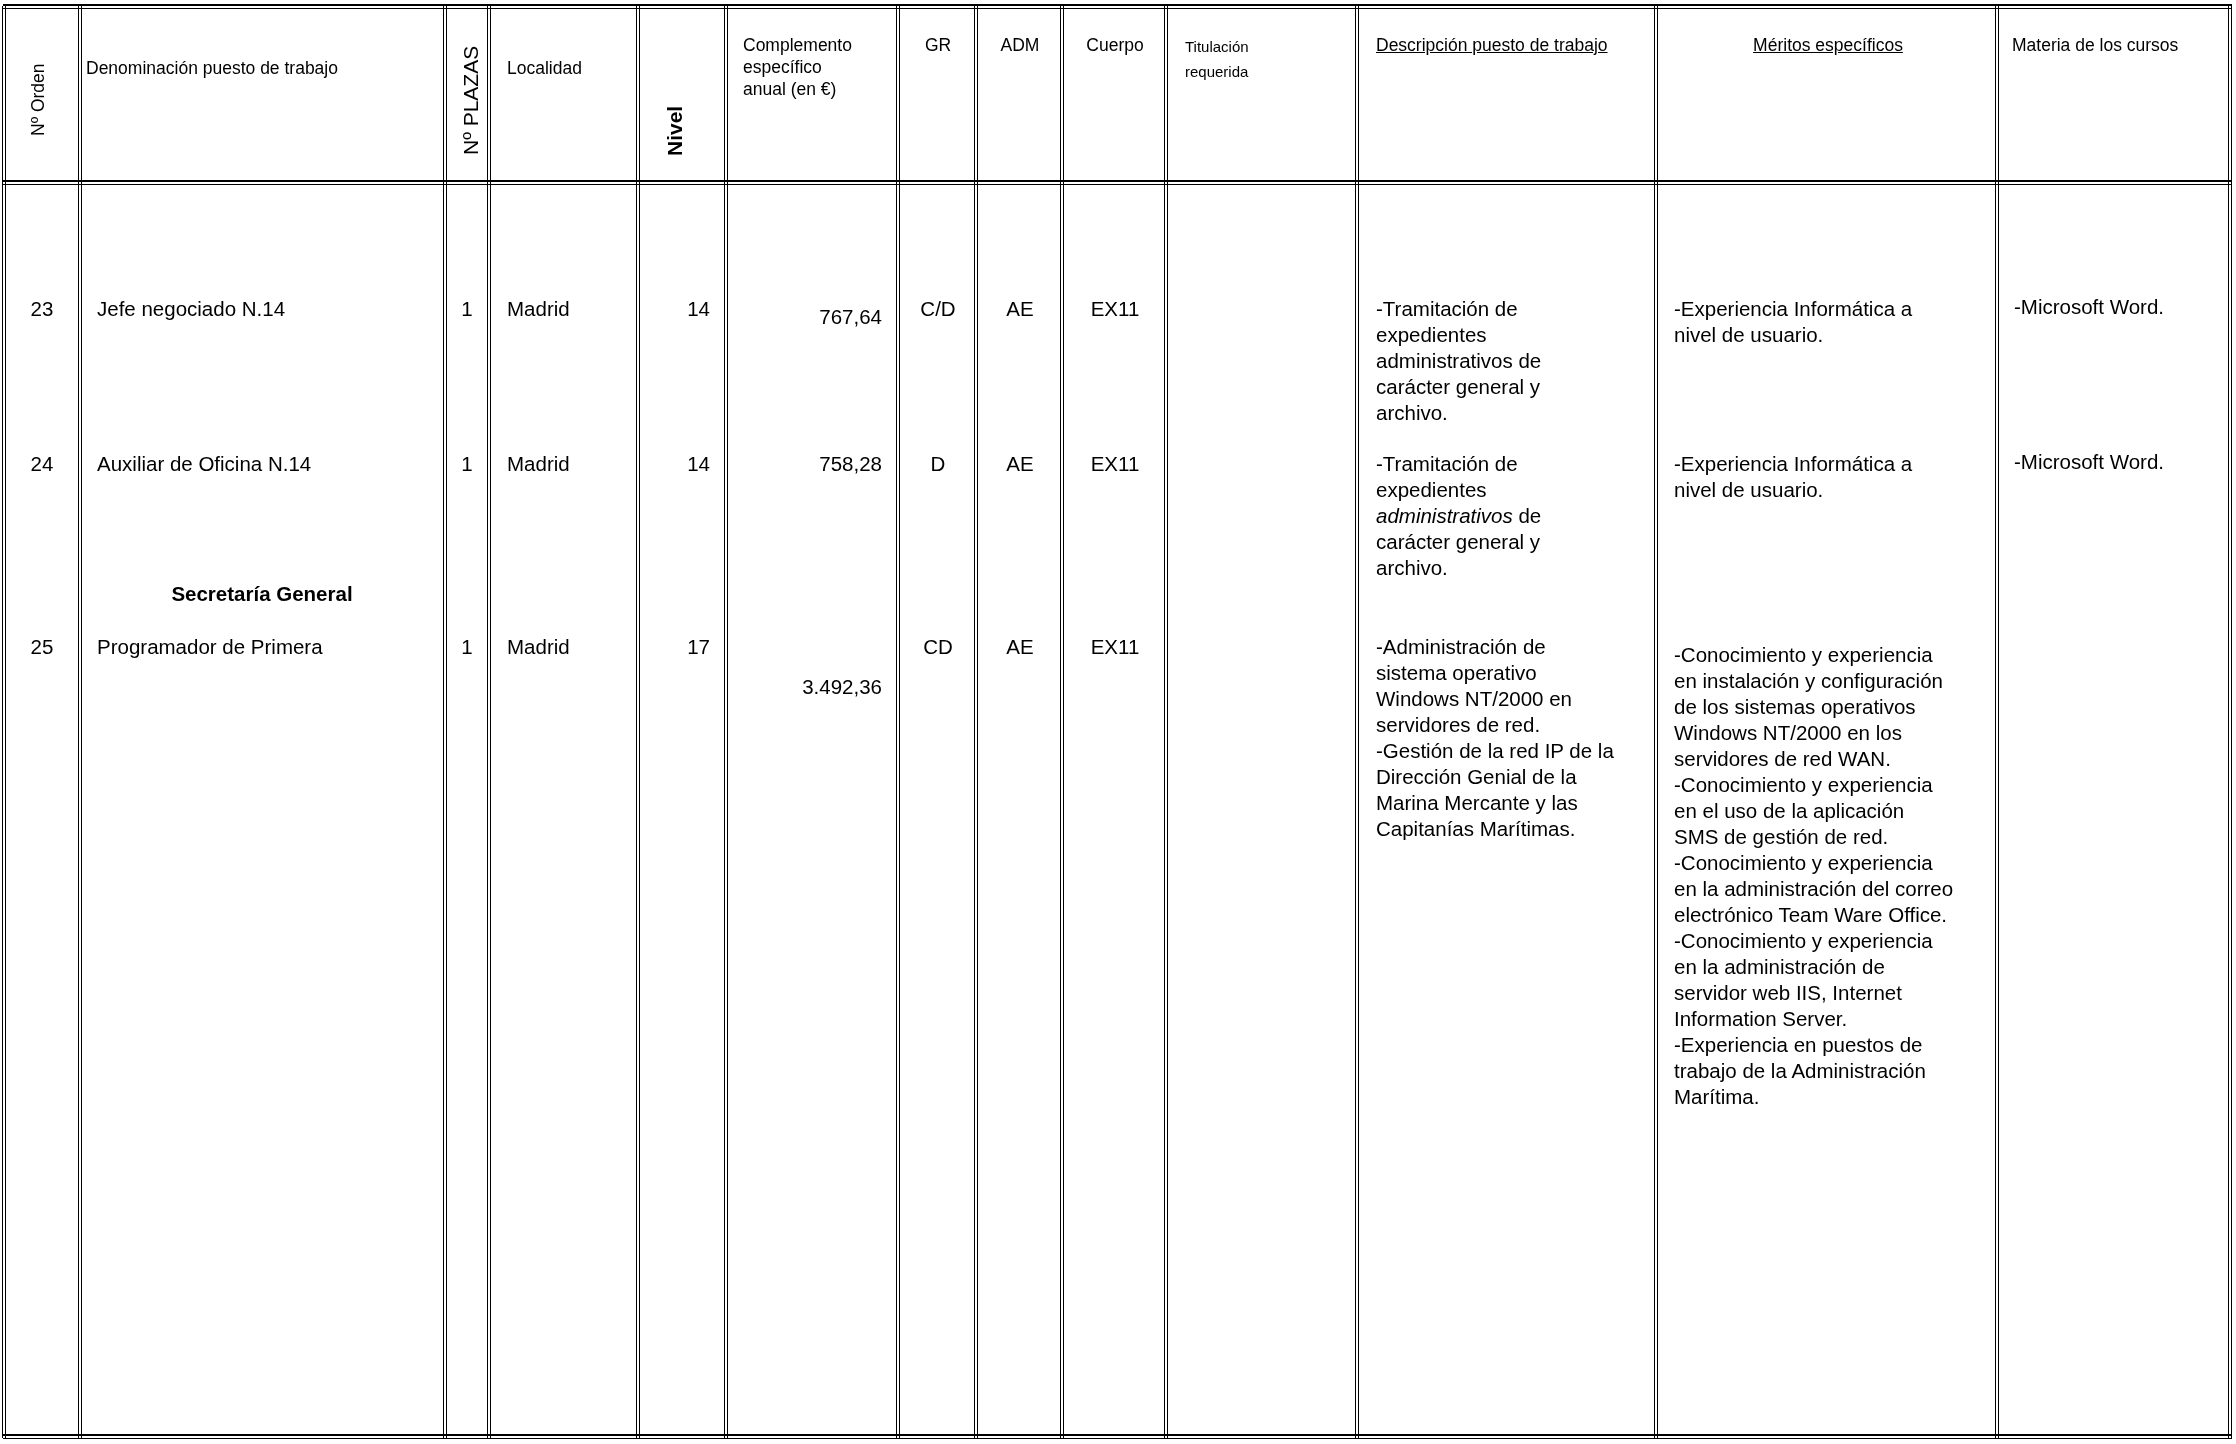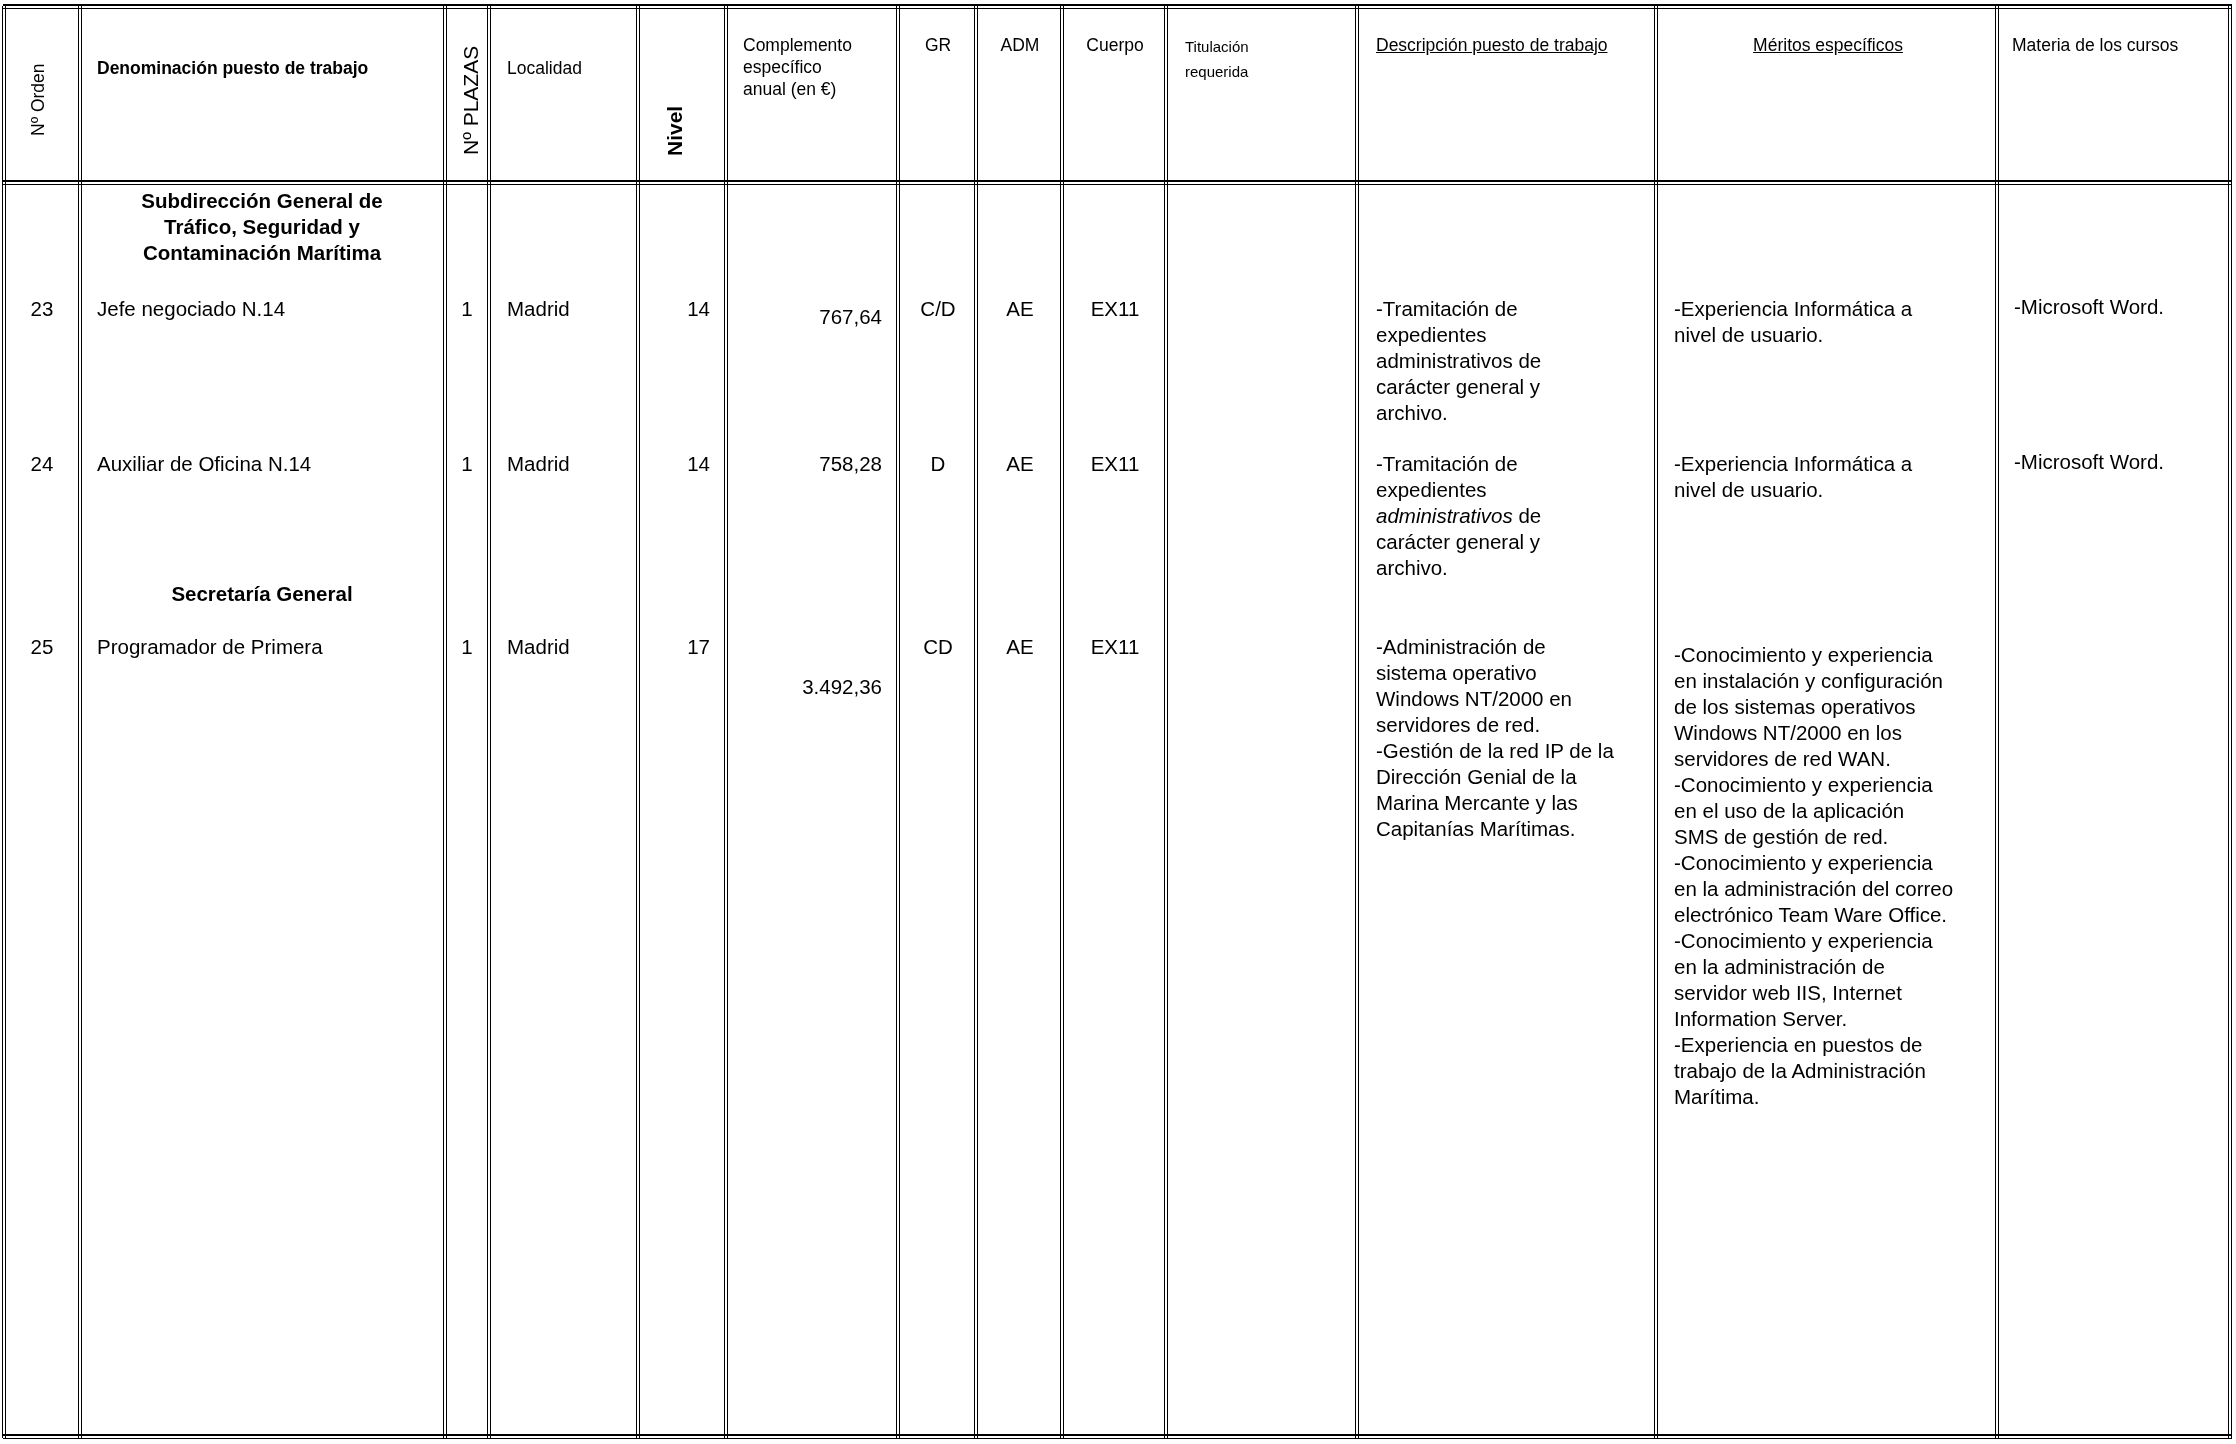--- a/index.html
+++ b/index.html
@@ -37,45 +37,40 @@
   <div class="vline" style="left:1355px;"></div>
   <div class="vline" style="left:1654px;"></div>
   <div class="vline" style="left:1995px;"></div>
   <div class="vline" style="left:2228px;"></div>
 
   <div class="hline" style="top:4px;"></div>
   <div class="hline" style="top:180px;"></div>
   <div class="hline" style="top:1434px;"></div>
 
   <div class="hdr rot" style="left:27px; top:136px;">Nº Orden</div>
-  <div class="hdr" style="left:97px; top:57px;font-weight:bold;">Denominación puesto de trabajo</div>
+  <div class="hdr" style="left:86px; top:57px;">Denominación puesto de trabajo</div>
   <div class="hdr rot" style="left:458px; top:155px; font-size:21px; line-height:26px;">Nº PLAZAS</div>
   <div class="hdr" style="left:507px; top:57px;">Localidad</div>
   <div class="hdr rot bold" style="left:662px; top:156px; font-size:21px; line-height:26px;">Nivel</div>
   <div class="hdr" style="left:743px; top:34px;">
     <div>Complemento</div>
     <div>específico</div>
     <div>anual (en €)</div>
   </div>
   <div class="hdr center" style="left:900px; width:76px; top:34px;">GR</div>
   <div class="hdr center" style="left:978px; width:84px; top:34px;">ADM</div>
   <div class="hdr center" style="left:1064px; width:102px; top:34px;">Cuerpo</div>
   <div class="hdr" style="left:1185px; top:34px; font-size:15px; line-height:25px;">
     <div>Titulación</div>
     <div>requerida</div>
   </div>
   <div class="hdr u" style="left:1376px; top:34px;">Descripción puesto de trabajo</div>
   <div class="hdr center" style="left:1660px; width:336px; top:34px;text-decoration:underline;">Méritos específicos</div>
   <div class="hdr" style="left:2012px; top:34px;">Materia de los cursos</div>
 
-  <div class="cell bold center" style="left:82px; width:360px; top:188px;">
-    <div>Subdirección General de</div>
-    <div>Tráfico, Seguridad y</div>
-    <div>Contaminación Marítima</div>
-  </div>
 
   <div>
     <div class="cell center" style="left:6px; width:72px; top:296px;">23</div>
     <div class="cell" style="left:97px; top:296px;">Jefe negociado N.14</div>
     <div class="cell center" style="left:448px; width:38px; top:296px;">1</div>
     <div class="cell" style="left:507px; top:296px;">Madrid</div>
     <div class="cell right" style="left:640px; width:70px; top:296px;">14</div>
     <div class="cell right" style="left:730px; width:152px; top:296px;margin-top:8px;">767,64</div>
     <div class="cell center" style="left:900px; width:76px; top:296px;">C/D</div>
     <div class="cell center" style="left:978px; width:84px; top:296px;">AE</div>

